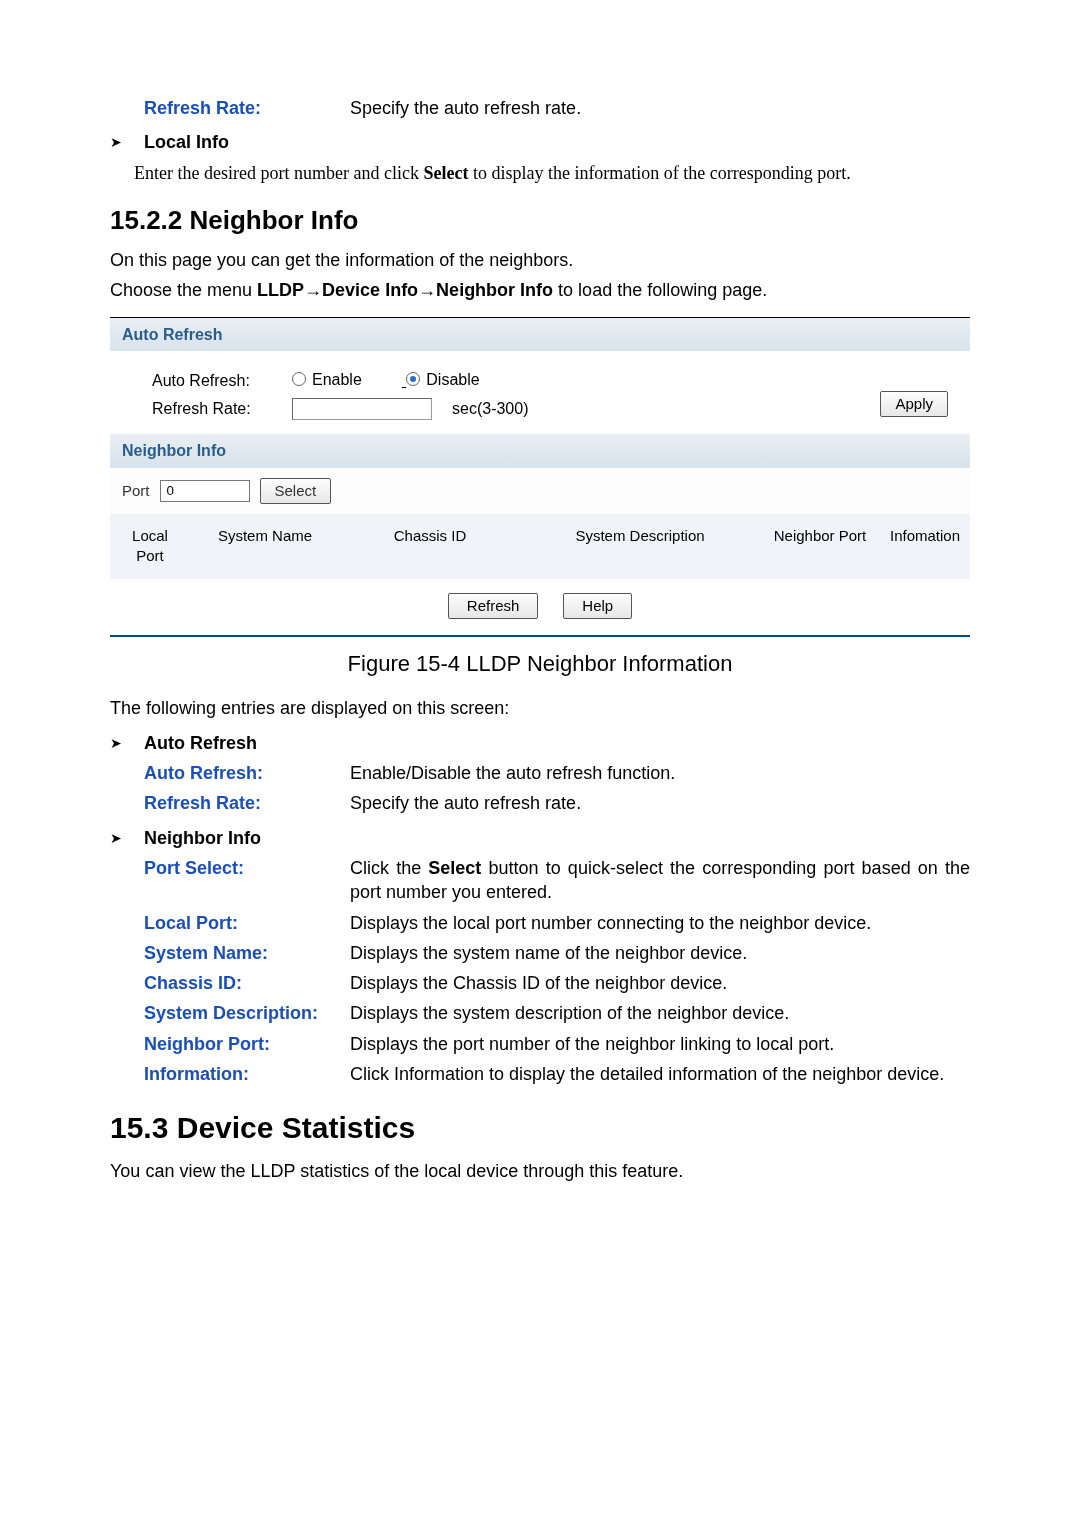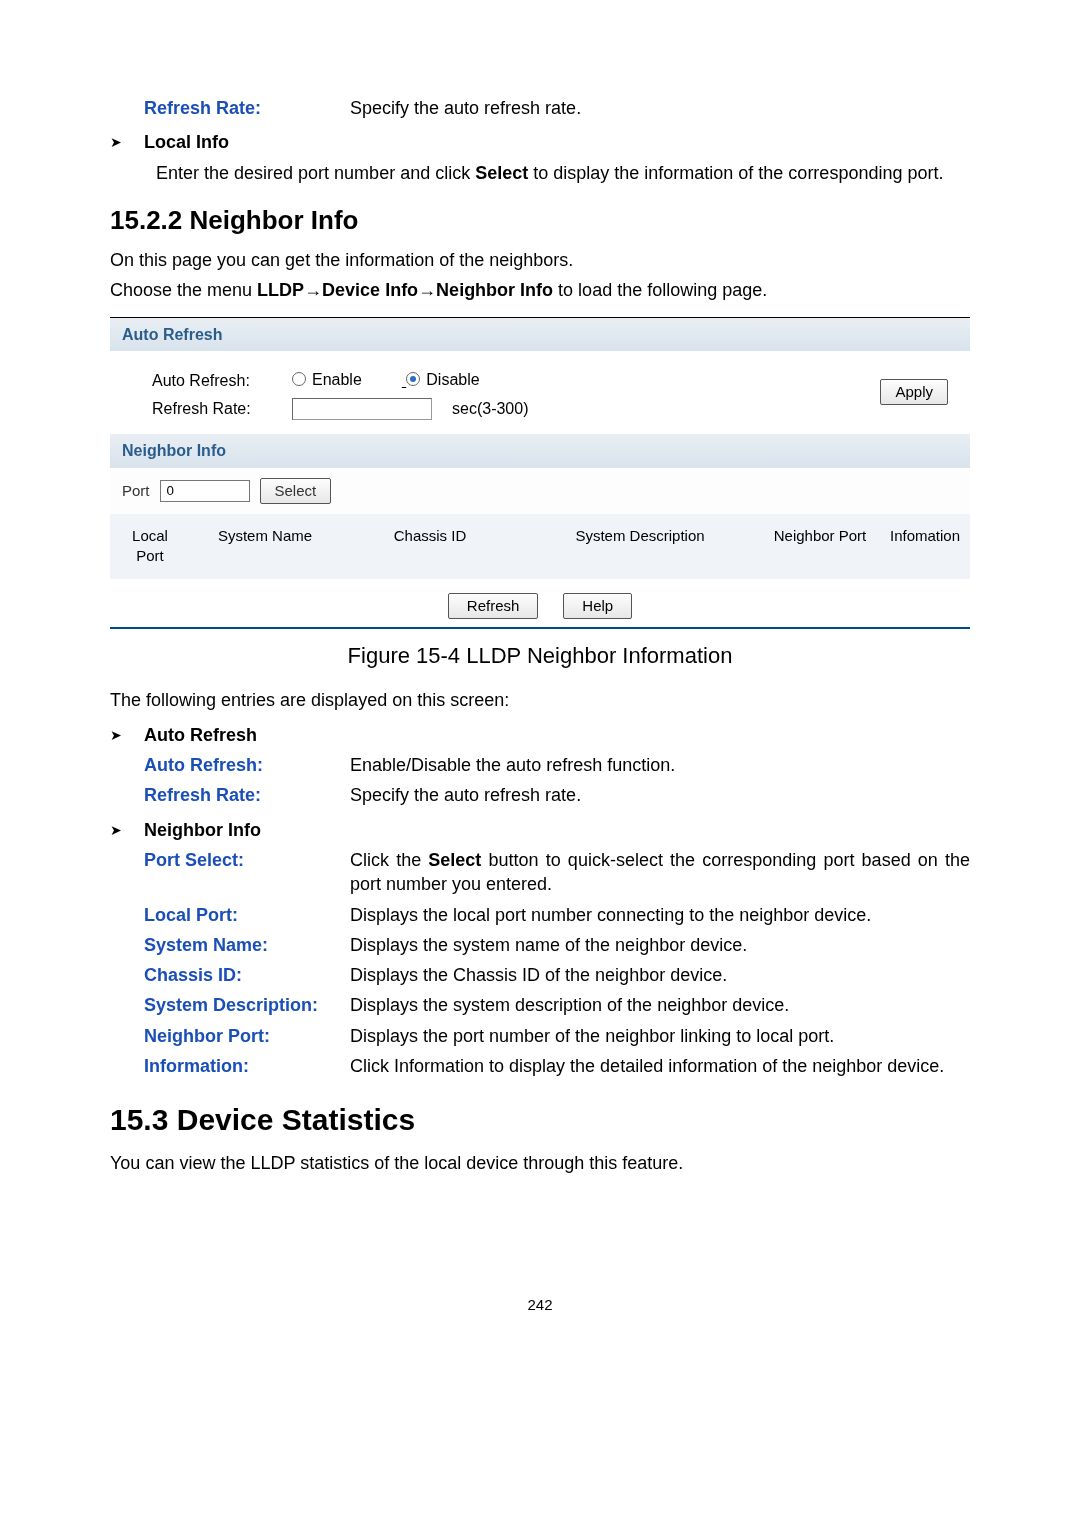--- a/index.html
+++ b/index.html
@@ -20,21 +20,21 @@
     align-items: flex-start;
     margin: 10px 0 6px 0;
   }
   .bullet-row .tri {
     width: 34px;
     font-size: 14px;
     color: #000;
     padding-top: 3px;
   }
   .bullet-row .btxt { font-weight: bold; }
-  .indent { margin-left: 46px; }
+  .indent { margin-left: 24px; font-family: Liberation Serif, serif; }
   .just { text-align: justify; }
   .def-row {
     display: flex;
     margin: 6px 0 6px 34px;
   }
   .def-row .term {
     width: 206px;
     flex: 0 0 206px;
     color: #1a4fb7;
     font-weight: bold;
@@ -98,21 +98,21 @@
     color: #000000;
   }
   .table-head > div { padding: 12px 8px; text-align: center; }
   .port-select-row {
     background: #fdfdfd; display: flex; align-items: center;
     padding: 10px 12px; font-size: 15px; color: #333;
   }
   .port-input {
     border: 1px solid #777; width: 90px; height: 22px; margin: 0 10px; padding: 0 6px; background: #fff;
   }
-  .button-row { text-align: center; padding: 14px 0 8px 0; }
+  .button-row { text-align: center; padding: 14px 0 16px 0; }
   .button-row .btn { margin: 0 10px; padding: 2px 18px; }
   .fig-caption { text-align: center; font-size: 22px; margin: 12px 0 18px 0; }
   .page-num { text-align: center; font-size: 15px; margin-top: 120px; }
 </style>
 </head>
 <body>
 
 <div class="page">
 
   <div class="def-row">
@@ -142,21 +142,21 @@
         <div style="flex:0 0 280px;text-decoration:underline;">
           <span class="radio-opt">
             <span class="radio"></span>
             <span>Enable</span>
           </span>
           <span class="radio-opt">
             <span class="radio sel"></span>
             <span>Disable</span>
           </span>
         </div>
-        <div class="apply-col" style="position:relative; top:12px;padding-left:32px;">
+        <div class="apply-col" style="position:relative; top:24px;padding-left:32px;">
           <span class="btn">Apply</span>
         </div>
       </div>
       <div class="form-row">
         <div class="form-label">Refresh Rate:</div>
         <div style="flex:0 0 160px;">
           <span class="textin"></span>
         </div>
         <div>sec(3-300)</div>
       </div>
@@ -231,14 +231,13 @@
     <div class="desc">Displays the port number of the neighbor linking to local port.</div>
   </div>
   <div class="def-row">
     <div class="term">Information:</div>
     <div class="desc just">Click Information to display the detailed information of the neighbor device.</div>
   </div>
 
   <h2 class="sect-big">15.3 Device Statistics</h2>
   <div class="ptxt">You can view the LLDP statistics of the local device through this feature.</div>
 
-  <div class="page-num">242</div>
 </div>
 
 </body></html>

